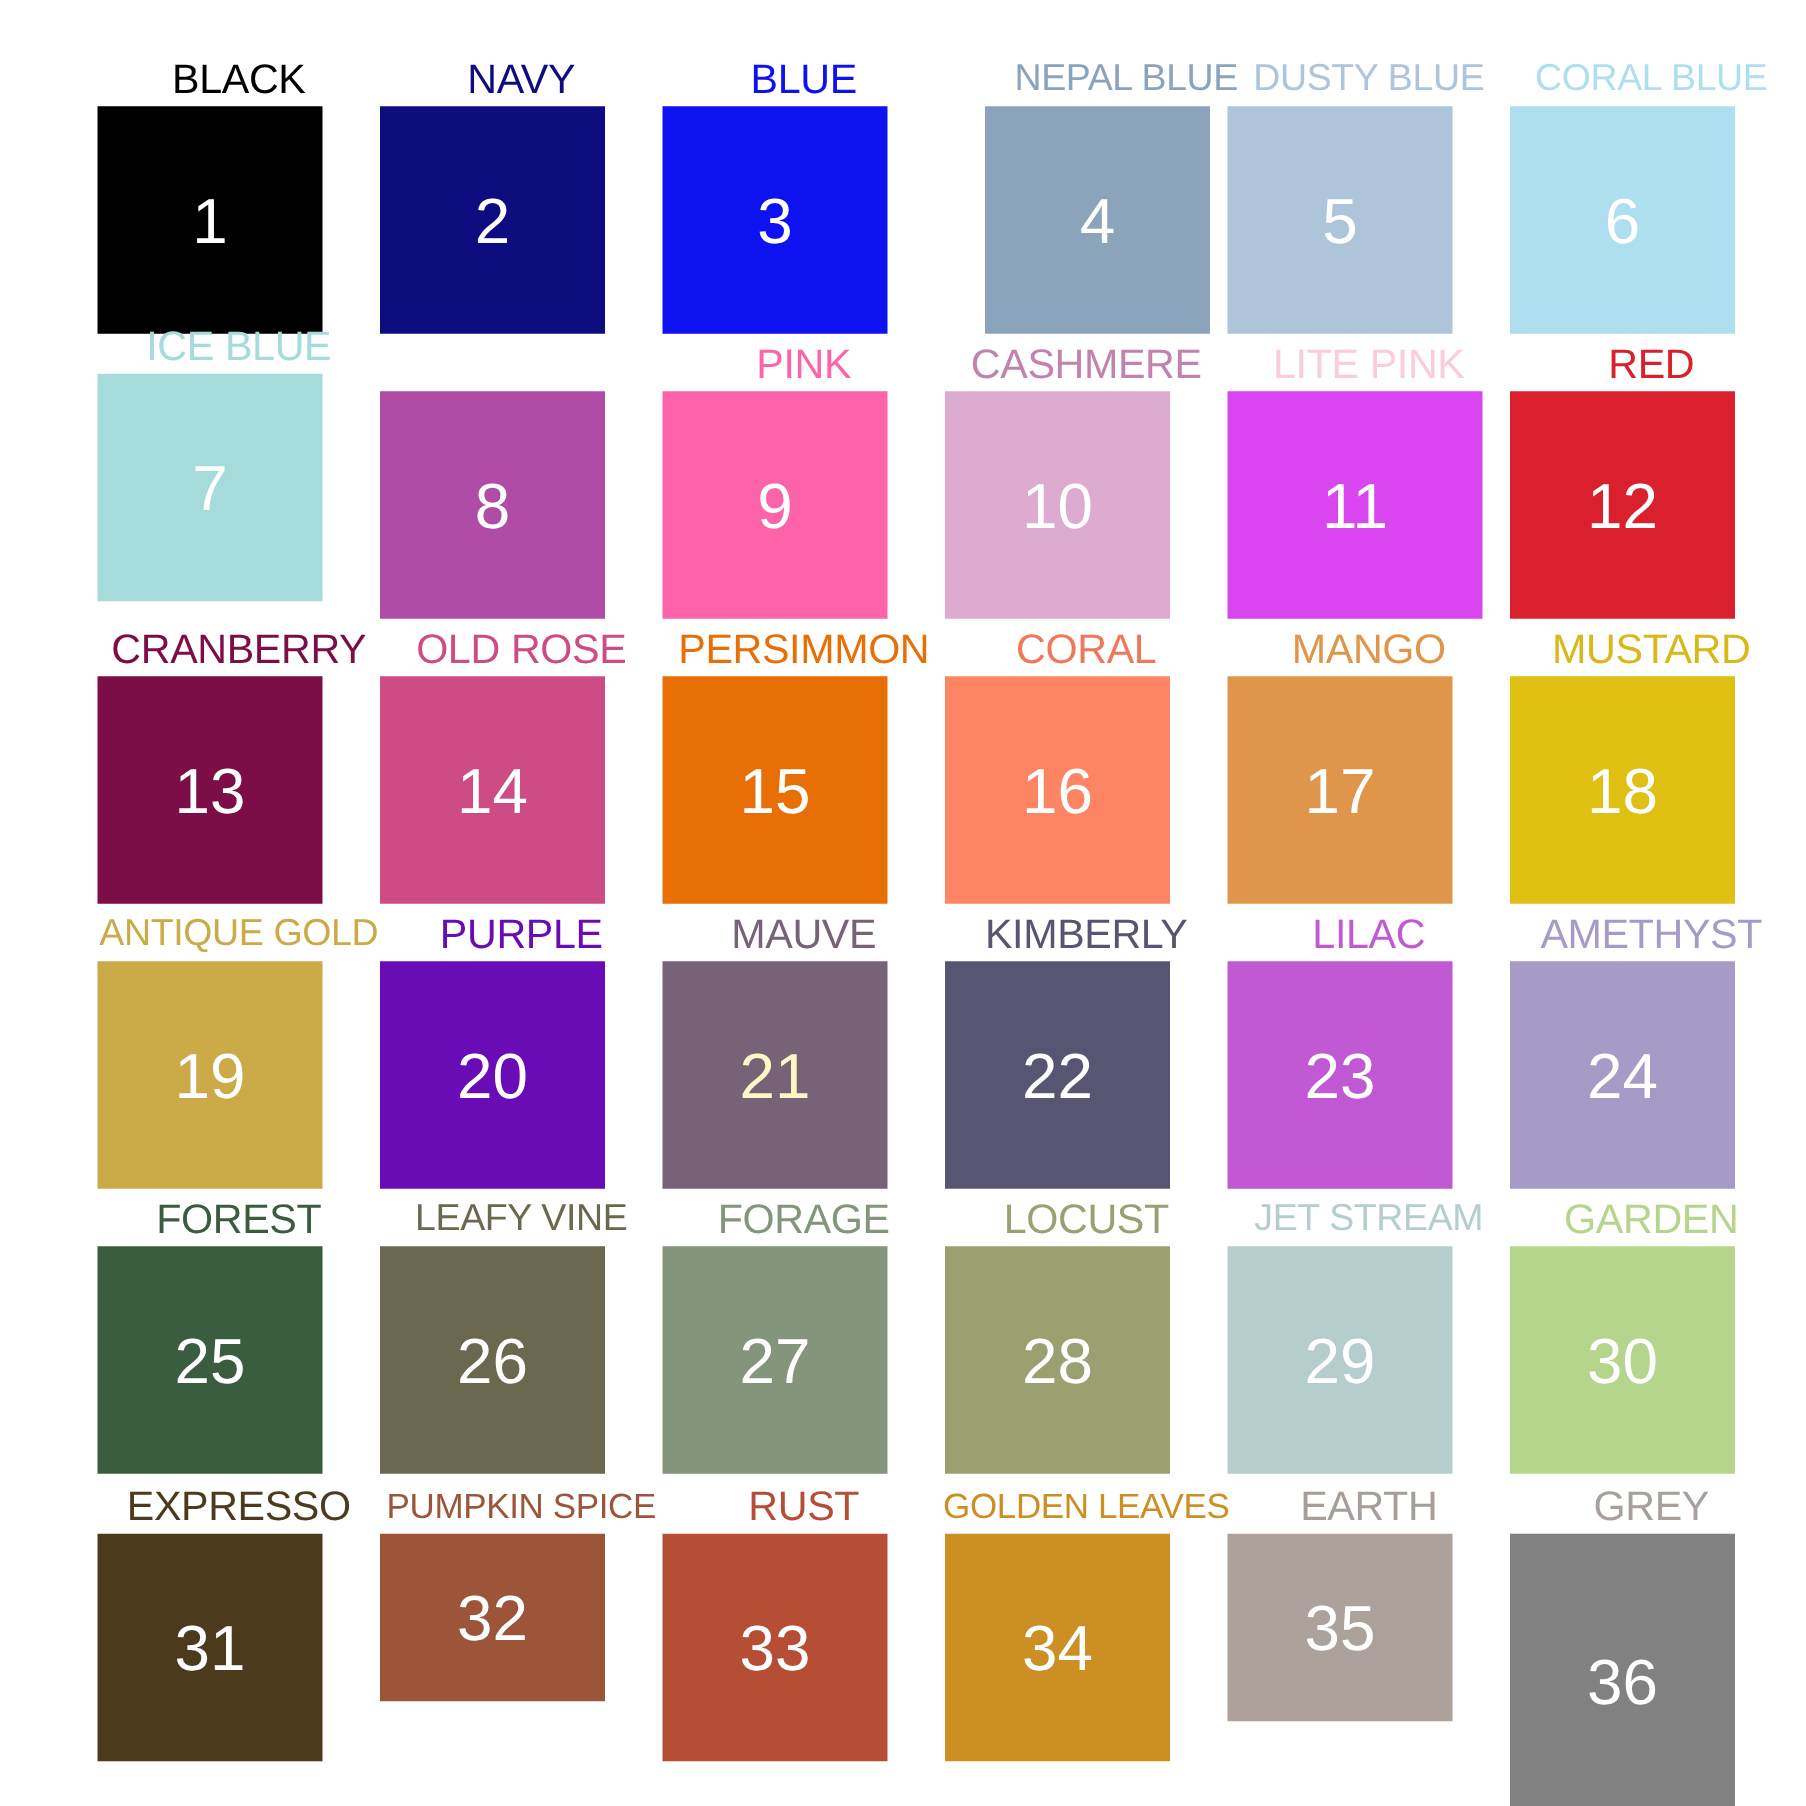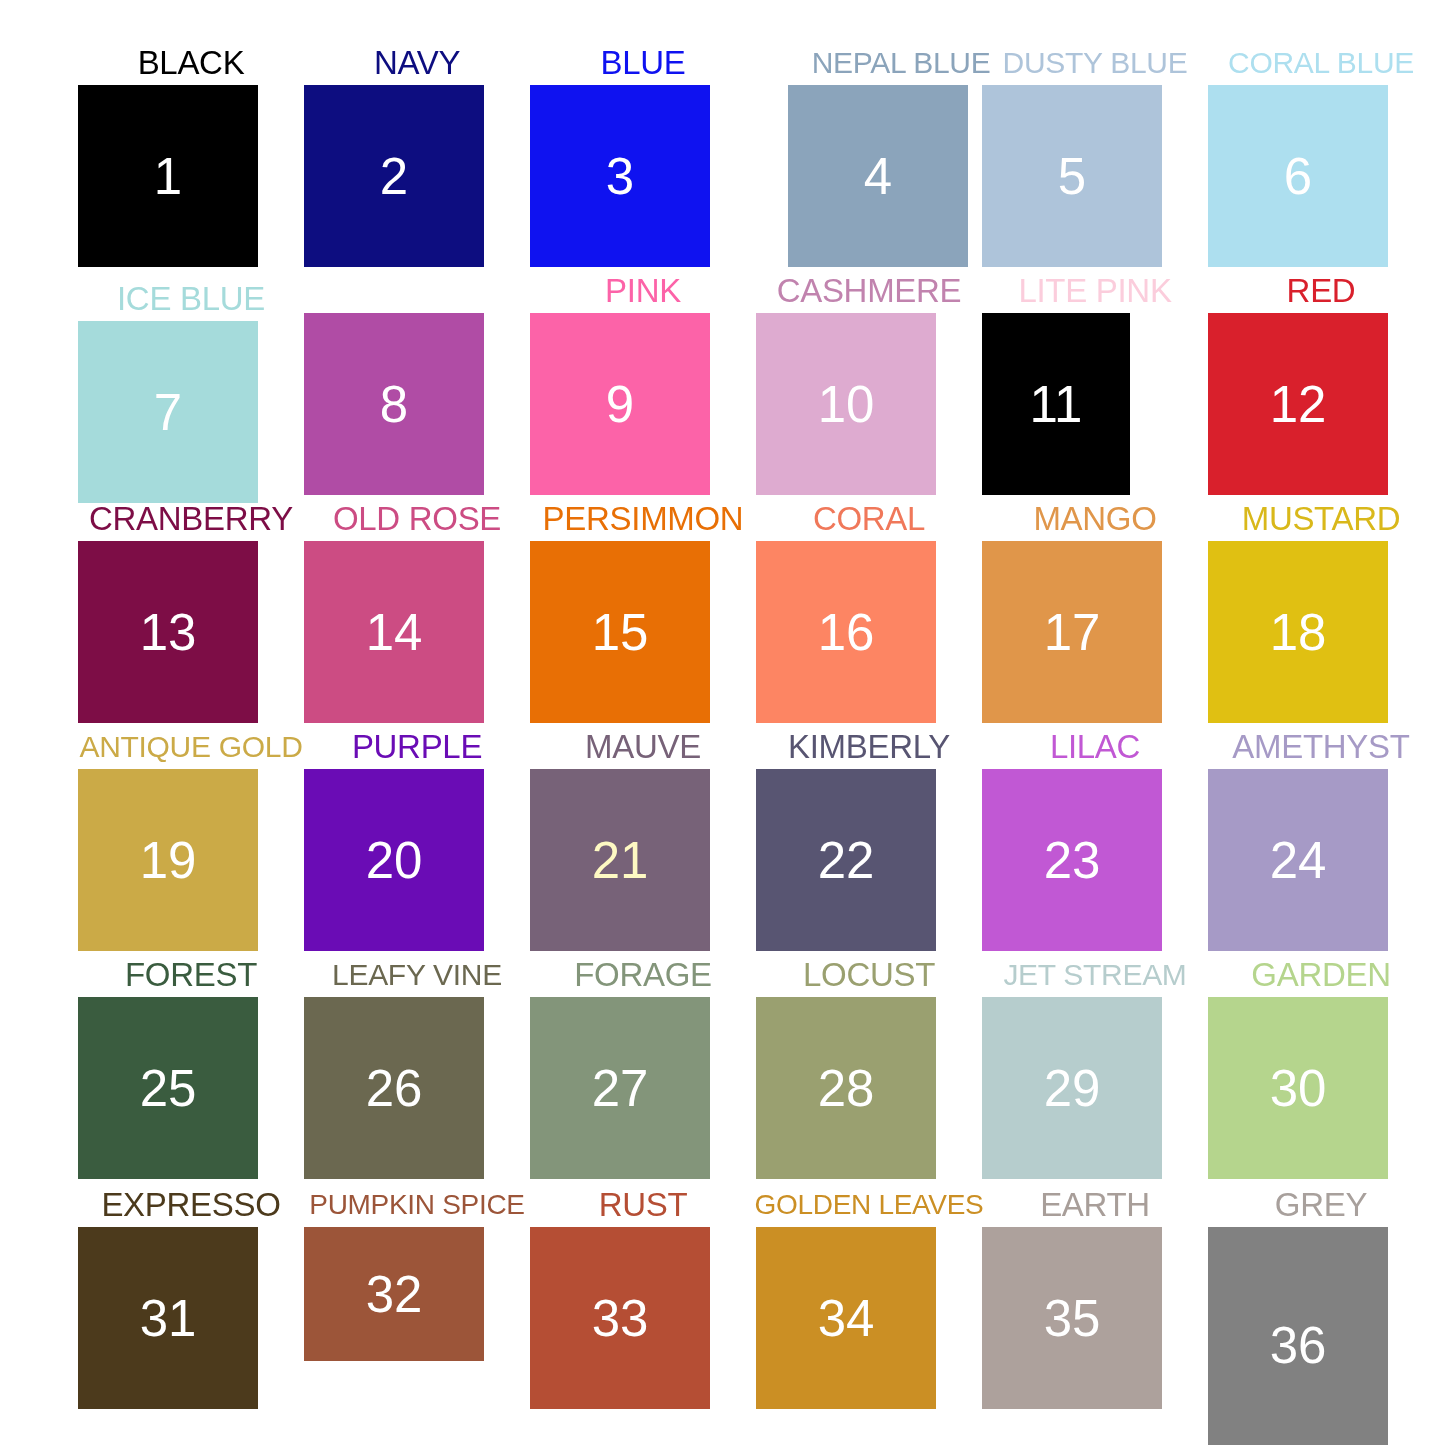--- a/index.html
+++ b/index.html
@@ -94,21 +94,21 @@
       <div class="swatch-box" style="width: 180px; height: 182px; background: rgb(174, 196, 218);">
         <span class="swatch-num" style="color: rgb(255, 255, 255);">5</span>
       </div>
     </div>
     <div class="swatch-cell" style="left: 1208px; top: 39px;">
       <div class="swatch-label fit" style="color: rgb(173, 223, 239);">CORAL BLUE</div>
       <div class="swatch-box" style="width: 180px; height: 182px; background: rgb(173, 223, 239);">
         <span class="swatch-num" style="color: rgb(255, 255, 255);">6</span>
       </div>
     </div>
-    <div class="swatch-cell" style="left: 78px; top: 275px;">
+    <div class="swatch-cell" style="left: 78px; top: 253px;">
       <div class="swatch-label" style="color: rgb(165, 219, 219);">ICE BLUE</div>
       <div class="swatch-box" style="width: 180px; height: 182px; background: rgb(165, 219, 219);">
         <span class="swatch-num" style="color: rgb(255, 255, 255);">7</span>
       </div>
     </div>
     <div class="swatch-cell" style="left: 304px; top: 267px;">
       <div class="swatch-box" style="width: 180px; height: 182px; background: rgb(176, 76, 165);">
         <span class="swatch-num" style="color: rgb(255, 255, 255);">8</span>
       </div>
     </div>
@@ -119,21 +119,21 @@
       </div>
     </div>
     <div class="swatch-cell" style="left: 756px; top: 267px;">
       <div class="swatch-label" style="color: rgb(193, 131, 174);">CASHMERE</div>
       <div class="swatch-box" style="width: 180px; height: 182px; background: rgb(222, 171, 208);">
         <span class="swatch-num" style="color: rgb(255, 255, 255);">10</span>
       </div>
     </div>
     <div class="swatch-cell" style="left: 982px; top: 267px;">
       <div class="swatch-label" style="color: rgb(251, 205, 220);">LITE PINK</div>
-      <div class="swatch-box" style="width: 148px; height: 182px; background: #000000;">
+      <div class="swatch-box" style="width: 204px; height: 182px; background: #d946ef;">
         <span class="swatch-num" style="color: rgb(255, 255, 255);">11</span>
       </div>
     </div>
     <div class="swatch-cell" style="left: 1208px; top: 267px;">
       <div class="swatch-label" style="color: rgb(217, 32, 44);">RED</div>
       <div class="swatch-box" style="width: 180px; height: 182px; background: rgb(217, 32, 44);">
         <span class="swatch-num" style="color: rgb(255, 255, 255);">12</span>
       </div>
     </div>
     <div class="swatch-cell" style="left: 78px; top: 495px;">
@@ -263,21 +263,21 @@
       </div>
     </div>
     <div class="swatch-cell" style="left: 756px; top: 1181px;">
       <div class="swatch-label fit2" style="color: rgb(203, 143, 36);">GOLDEN LEAVES</div>
       <div class="swatch-box" style="width: 180px; height: 182px; background: rgb(203, 143, 36);">
         <span class="swatch-num" style="color: rgb(255, 255, 255);">34</span>
       </div>
     </div>
     <div class="swatch-cell" style="left: 982px; top: 1181px;">
       <div class="swatch-label" style="color: rgb(168, 158, 153);">EARTH</div>
-      <div class="swatch-box" style="width: 180px; height: 182px; background: rgb(173, 161, 156); text-align: right;">
+      <div class="swatch-box" style="width: 180px; height: 150px; background: rgb(173, 161, 156); text-align: right;">
         <span class="swatch-num" style="color: rgb(255, 255, 255);">35</span>
       </div>
     </div>
     <div class="swatch-cell" style="left: 1208px; top: 1181px;">
       <div class="swatch-label" style="color: rgb(168, 160, 156);">GREY</div>
       <div class="swatch-box" style="width: 180px; height: 236px; background: rgb(129, 129, 129);">
         <span class="swatch-num" style="color: rgb(255, 255, 255);">36</span>
       </div>
     </div>
   </div>

